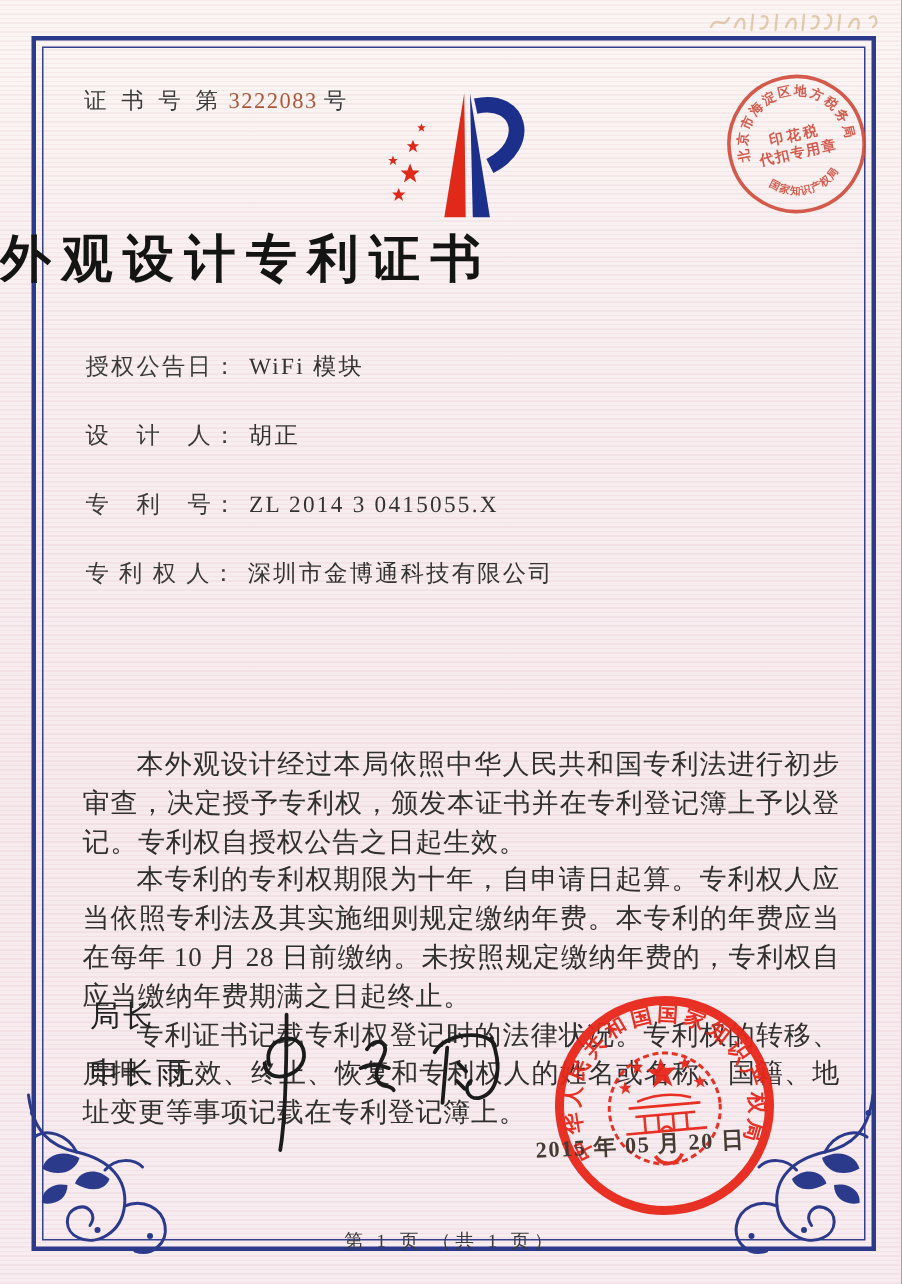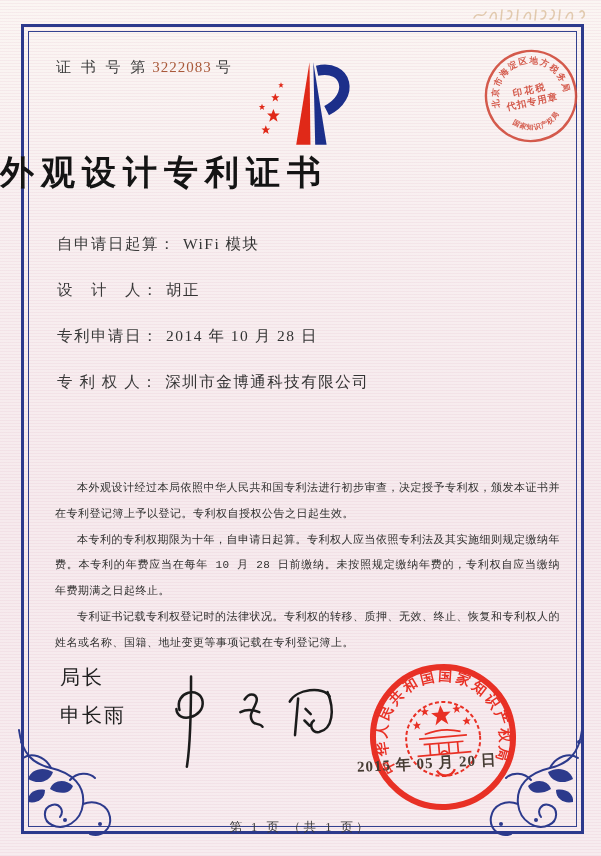--- a/index.html
+++ b/index.html
@@ -17,22 +17,22 @@
   .cert-line{position:absolute;left:56px;top:58px;font-size:15px;letter-spacing:3px;color:#3c3c3c;}
   .cert-line .num{color:#a9593a;letter-spacing:1px;margin:16px 4px;}
   .logo{position:absolute;left:243px;top:54px;width:114px;height:100px;}
   .title{position:absolute;left:0;top:150px;width:100%;text-align:left;
          font-size:34px;font-weight:700;letter-spacing:7px;color:#141414;}
   
   .fields{position:absolute;left:57px;top:234px;width:480px;}
   .field{height:25px;margin-bottom:21px;font-size:15.5px;color:#3a3a3a;letter-spacing:1.5px;white-space:nowrap;}
   .field .val{margin-left:7px;color:#333;}
   
-  .body-text{position:absolute;left:55px;top:476px;width:505px;font-size:11px;
-             line-height:25.8px;color:#30302f;text-align:justify;letter-spacing:.5px;font-family:Liberation Mono, monospace;}
+  .body-text{position:absolute;left:55px;top:497px;width:505px;font-size:18px;
+             line-height:25.8px;color:#30302f;text-align:justify;letter-spacing:.5px;}
   .body-text p{margin:0;text-indent:2em;}
   
   .signoff{position:absolute;left:60px;top:664px;font-size:20px;color:#222;letter-spacing:2px;}
   .signoff div{margin-bottom:11px;}
   .signature{position:absolute;left:148px;top:668px;width:210px;height:105px;}
   
   .seal-main{position:absolute;left:355px;top:649px;width:176px;height:176px;transform:rotate(-5deg);opacity:.95;}
   .seal-date{position:absolute;left:357px;top:753px;width:185px;font-size:15px;font-weight:700;
              color:#463c33;letter-spacing:1px;transform:rotate(-3deg);white-space:nowrap;}
   .seal-tax{position:absolute;left:481px;top:46px;width:100px;height:100px;transform:rotate(-12deg);opacity:.88;}
@@ -75,23 +75,23 @@
       <use href="#star" transform="translate(24,77) scale(0.66)"></use>
     </g>
     <polygon points="70,6 56,93 71,93" fill="#e02918"></polygon>
     <polygon points="74,6 76,93 88,93" fill="#1c2f8a"></polygon>
     <path d="M78,15 C110,8 118,42 88,57" stroke="#1c2f8a" stroke-width="11" fill="none"></path>
   </svg>
 
   <div class="title">外观设计专利证书</div>
 
   <div class="fields">
-    <div class="field"><span>自申请日起算：</span><span class="val">WiFi 模块</span></div>
+    <div class="field"><span>授权公告日：</span><span class="val">WiFi 模块</span></div>
     <div class="field"><span>设　计　人：</span><span class="val">胡正</span></div>
-    <div class="field"><span>专利申请日：</span><span class="val">2014 年 10 月 28 日</span></div>
+    <div class="field"><span>专　利　号：</span><span class="val">ZL 2014 3 0415055.X</span></div>
     <div class="field"><span>专 利 权 人：</span><span class="val">深圳市金博通科技有限公司</span></div>
   </div>
 
   <div class="body-text">
     <p>本外观设计经过本局依照中华人民共和国专利法进行初步审查，决定授予专利权，颁发本证书并在专利登记簿上予以登记。专利权自授权公告之日起生效。</p>
     <p>本专利的专利权期限为十年，自申请日起算。专利权人应当依照专利法及其实施细则规定缴纳年费。本专利的年费应当在每年 10 月 28 日前缴纳。未按照规定缴纳年费的，专利权自应当缴纳年费期满之日起终止。</p>
     <p>专利证书记载专利权登记时的法律状况。专利权的转移、质押、无效、终止、恢复和专利权人的姓名或名称、国籍、地址变更等事项记载在专利登记簿上。</p>
   </div>
 
   <div class="signoff">

